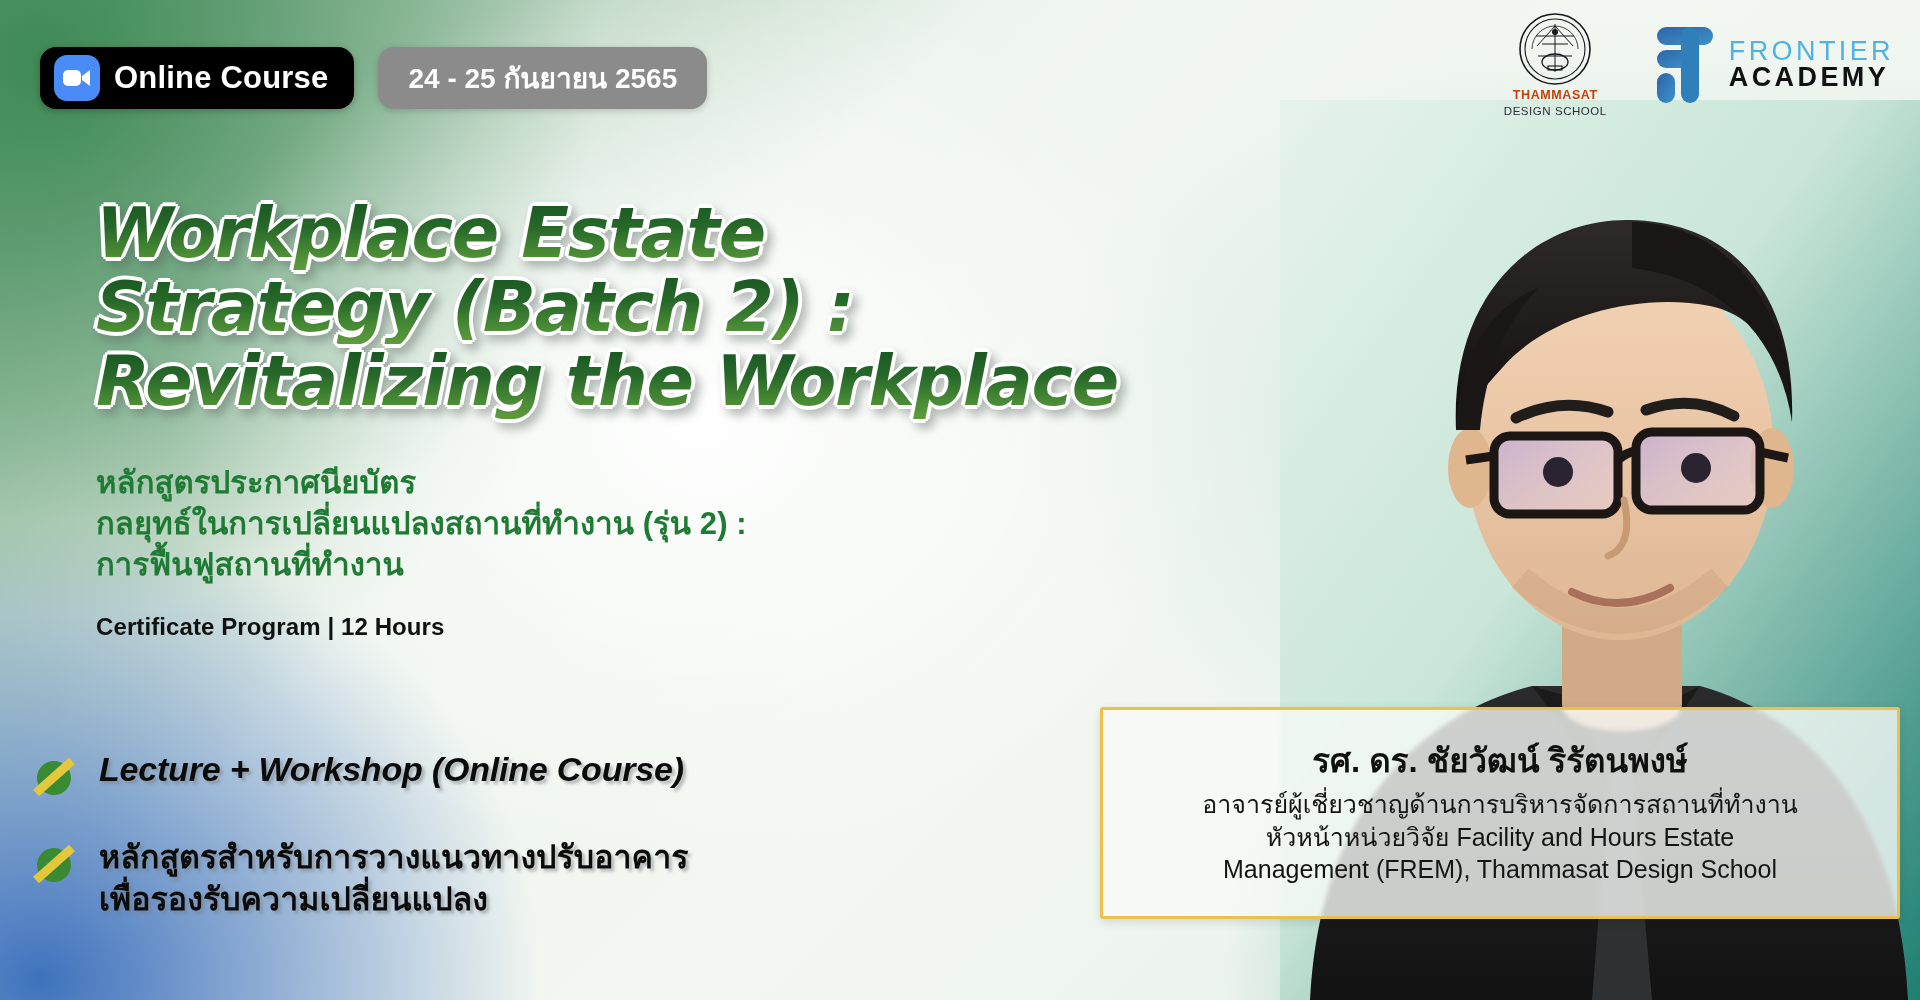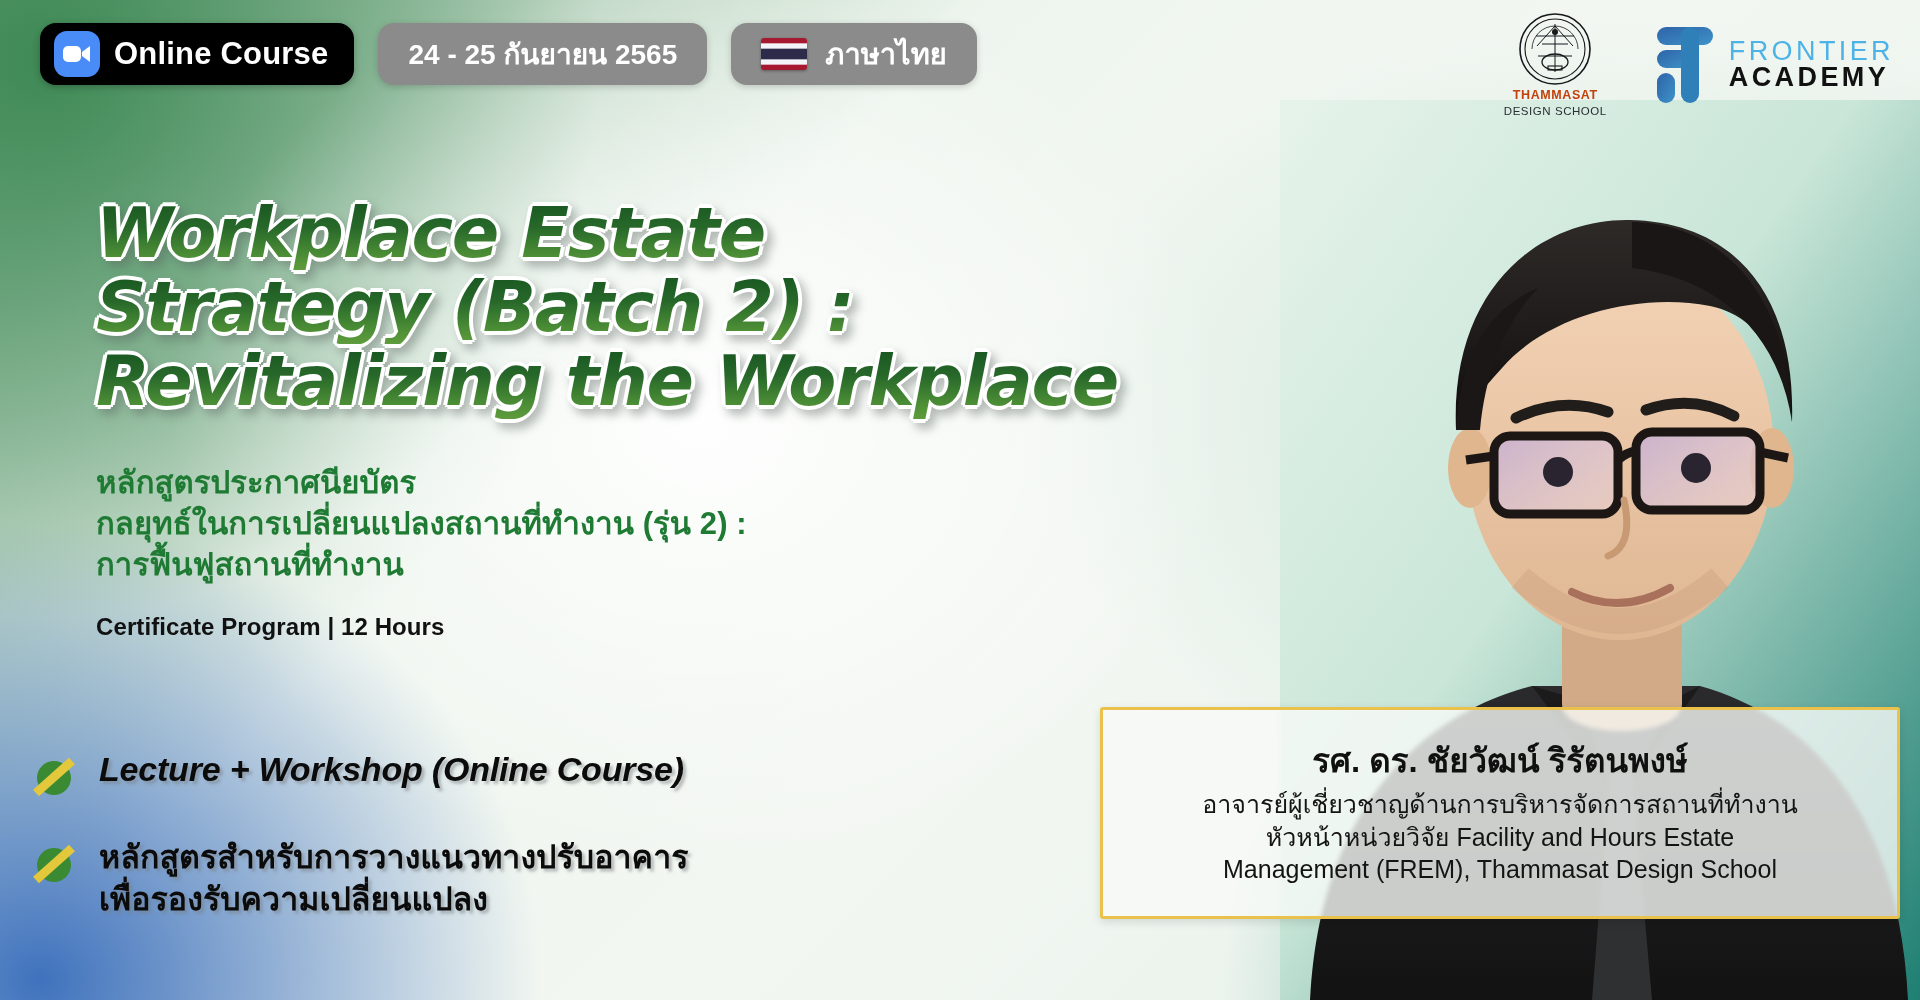--- a/index.html
+++ b/index.html
@@ -23,21 +23,21 @@
       radial-gradient(1100px 900px at 1880px 1000px, #1f8a7d 0%, rgba(31,138,125,0) 60%),
       linear-gradient(135deg,#7fae8c 0%, #eef5ee 34%, #f3f7f2 58%, #e3efe7 100%);
   }
   .bg-wash{
     position:absolute;inset:0;
     background:radial-gradient(760px 640px at 700px 420px, rgba(255,255,255,.92) 0%, rgba(255,255,255,0) 70%);
   }
   
   .topbar{position:absolute;top:23px;left:40px;display:flex;align-items:center;gap:24px;z-index:6;}
   .badge{
-    display:flex;align-items:center;border-radius:16px;height:62px;box-sizing:border-box;
+    display:flex;align-items:center;border-radius:16px;height:62px;box-sizing:border-box;margin-top:24px;
   }
   .badge-zoom{background:#000;padding:0 26px 0 14px;gap:14px;box-shadow:0 2px 7px rgba(0,0,0,.25);}
   .zoom-ico{
     width:46px;height:46px;border-radius:13px;background:#4a8cf7;
     display:flex;align-items:center;justify-content:center;flex:0 0 auto;
   }
   .badge-zoom .lbl{color:#fff;font-size:31px;font-weight:700;letter-spacing:.2px;white-space:nowrap;}
   .badge-date{background:#8b8b8b;padding:0 30px;box-shadow:0 2px 7px rgba(0,0,0,.18);}
   .badge-date .lbl{color:#fff;font-size:28px;font-weight:700;white-space:nowrap;}
   .badge-lang{background:#8b8b8b;padding:0 30px;gap:18px;box-shadow:0 2px 7px rgba(0,0,0,.18);}
@@ -199,30 +199,20 @@
           <path d="M19 8 L27 2 L27 18 L19 12 Z" fill="#fff"></path>
         </svg>
       </span>
       <span class="lbl">Online Course</span>
     </div>
 
     <div class="badge badge-date">
       <span class="lbl">24 - 25 กันยายน 2565</span>
     </div>
 
-    <div class="badge badge-lang">
-      <span>
-        <svg class="flag-th" viewBox="0 0 46 32">
-          <rect width="46" height="32" fill="#a51931"></rect>
-          <rect y="5.33" width="46" height="21.33" fill="#f4f5f8"></rect>
-          <rect y="10.67" width="46" height="10.67" fill="#2d2a4a"></rect>
-        </svg>
-      </span>
-      <span class="lbl">ภาษาไทย</span>
-    </div>
   </div>
 
   <div class="logos">
 
     <div class="tu-seal">
       <svg width="74" height="74" viewBox="0 0 74 74">
         <circle cx="37" cy="37" r="35" fill="none" stroke="#17181c" stroke-width="1.6"></circle>
         <circle cx="37" cy="37" r="30" fill="none" stroke="#17181c" stroke-width="1.1"></circle>
         <g stroke="#17181c" stroke-width="1" fill="none">
           <path d="M37 12 L37 60"></path>

